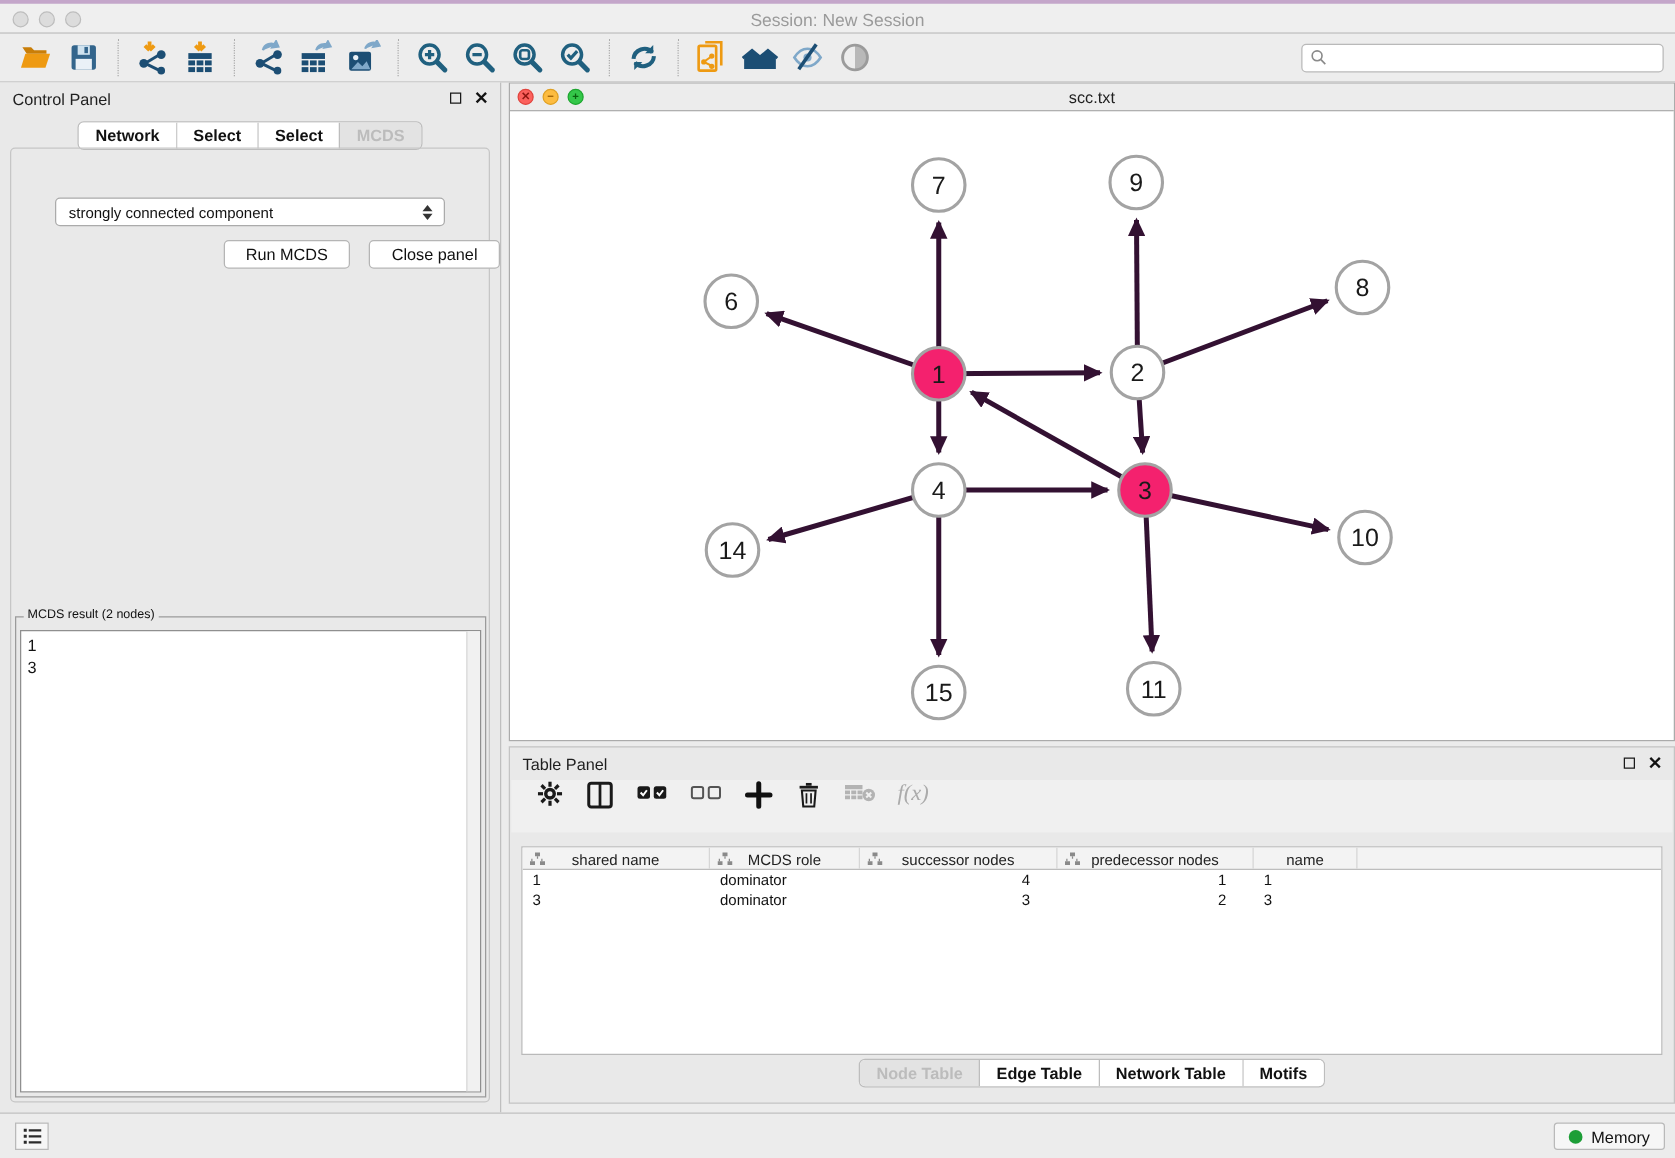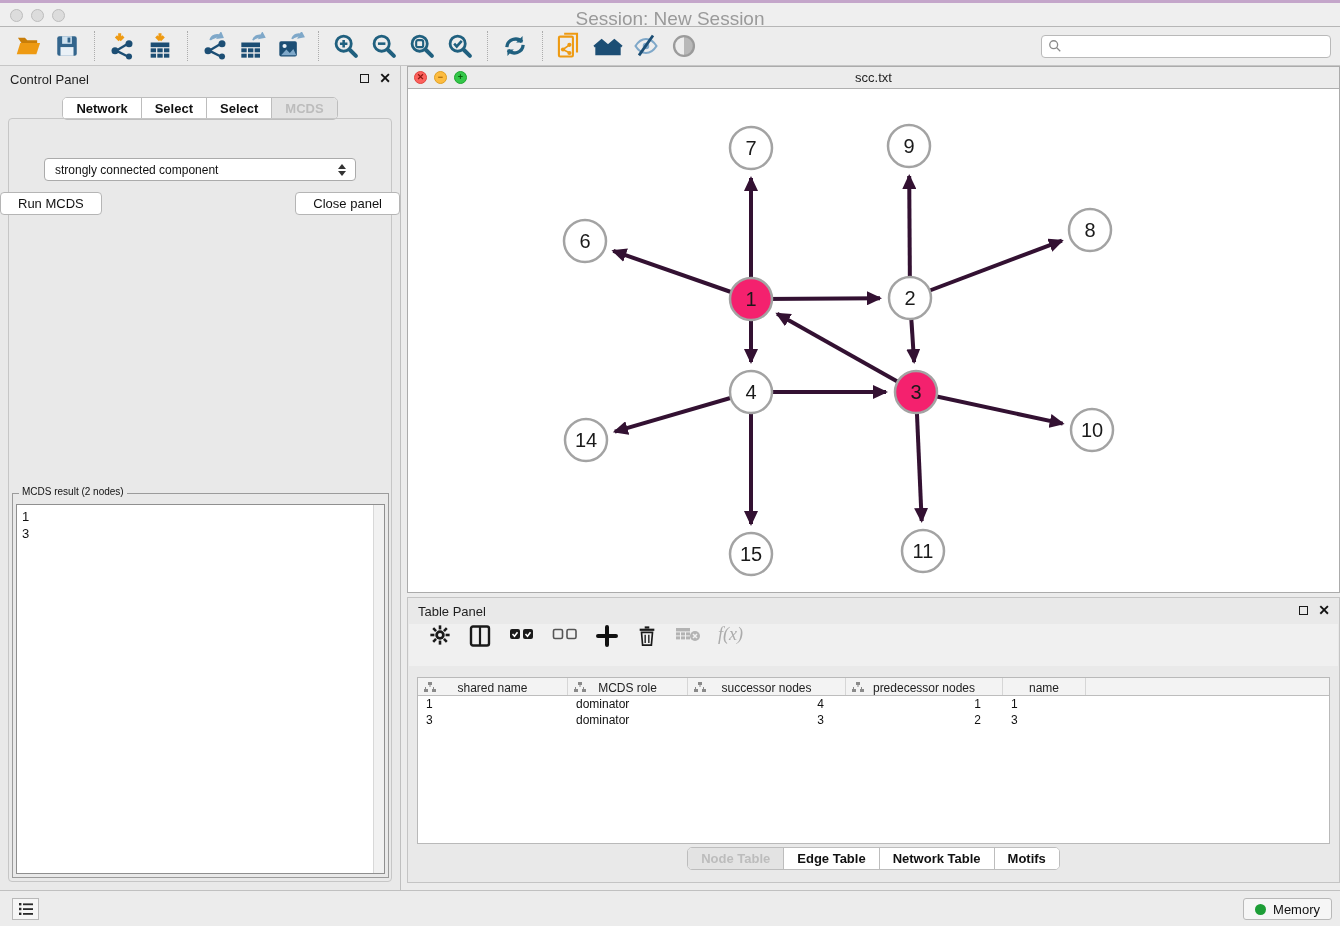--- a/index.html
+++ b/index.html
@@ -1,21 +1,21 @@
 <!DOCTYPE html>
 <html><head>
 <meta charset="utf-8">
 <style>
   *{margin:0;padding:0;box-sizing:border-box}
   html,body{width:1340px;height:926px}
   body{font-family:"Liberation Sans",sans-serif;background:#ECECEC;position:relative;overflow:hidden;-webkit-font-smoothing:antialiased}
 
   
   .titlebar{position:absolute;top:0;left:0;width:100%;height:27px;background:#EFEFEF;border-top:3px solid #C4A6CA;border-bottom:1px solid #B6B6B6}
-  .titlebar .title{position:absolute;left:0;right:0;top:5px;text-align:center;font-size:19px;color:#9A9A9A}
+  .titlebar .title{position:absolute;left:0;right:0;top:5px;text-align:center;font-size:14px;color:#9A9A9A}
   .traffic{position:absolute;left:10px;top:6px;display:flex;gap:8px}
   .light{width:13px;height:13px;border-radius:50%;display:flex;align-items:center;justify-content:center;font-size:9px;font-weight:bold;line-height:1}
   .light.inactive{background:#DCDCDC;border:1px solid #BDBDBD;color:transparent}
   .light.red{background:#FC615D;border:1px solid #E0443E;color:#8E1510}
   .light.yellow{background:#FDBC40;border:1px solid #DFA023;color:#9A5D00}
   .light.green{background:#34C749;border:1px solid #1DA62F;color:#0A620F}
 
   
   .toolbar{position:absolute;top:27px;left:0;width:100%;height:39px;background:#EDEDED;border-bottom:1px solid #C6C6C6;display:flex;align-items:center;padding-left:10px}
   .tbtn{width:38px;height:34px;display:flex;align-items:center;justify-content:center;cursor:default}
@@ -38,21 +38,21 @@
   .seg .tab.active{background:#E3E3E3;color:#BCBCBC}
 
   .cp-groove{position:absolute;left:8px;right:8px;top:52px;bottom:8px;border:1px solid #C6C6C6;border-radius:4px}
 
   .opt-label{position:absolute;top:71px;left:0;width:100%;text-align:center;font-size:13px;color:#111}
   .dropdown{position:absolute;top:92px;left:44px;width:312px;height:23px;background:#fff;border:1px solid #ABABAB;border-radius:4px;display:flex;align-items:center;padding-left:10px;font-size:12px;color:#111}
   .dd-chev{margin-left:auto;margin-right:9px;display:flex;flex-direction:column;gap:2px}
   .dd-chev .up{width:0;height:0;border-left:4px solid transparent;border-right:4px solid transparent;border-bottom:5px solid #333}
   .dd-chev .down{width:0;height:0;border-left:4px solid transparent;border-right:4px solid transparent;border-top:5px solid #333}
 
-  .cp-buttons{position:absolute;top:126px;left:0;width:100%;display:flex;justify-content:space-between;gap:15px}
+  .cp-buttons{position:absolute;top:126px;left:0;width:100%;display:flex;justify-content:flex-end;gap:15px}
   .btn{height:23px;padding:0 17px;background:#fff;border:1px solid #B5B5B5;border-radius:4px;font-size:13px;color:#111;display:flex;align-items:center;white-space:nowrap}
 
   .result-box{position:absolute;left:12px;top:427px;width:377px;height:385px;border:1px solid #9B9B9B}
   .result-legend{position:absolute;top:-8px;left:6px;background:#E9E9E9;padding:0 3px;font-size:10px;color:#111}
   .result-inner{position:absolute;left:3px;right:3px;top:10px;bottom:3px;background:#fff;border:1px solid #8F8F8F;display:flex}
   .result-text{flex:1;font-size:13px;color:#111;padding:3px 5px;white-space:pre;line-height:17px}
   .result-scroll{width:11px;background:#F1F1F1;border-left:1px solid #D8D8D8}
 
   
   .network-window{position:absolute;left:407px;top:66px;width:933px;height:527px;background:#fff;border:1px solid #ABABAB}

